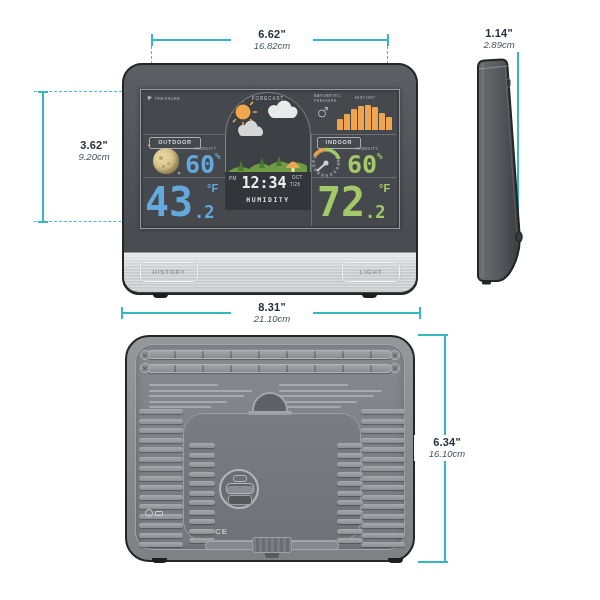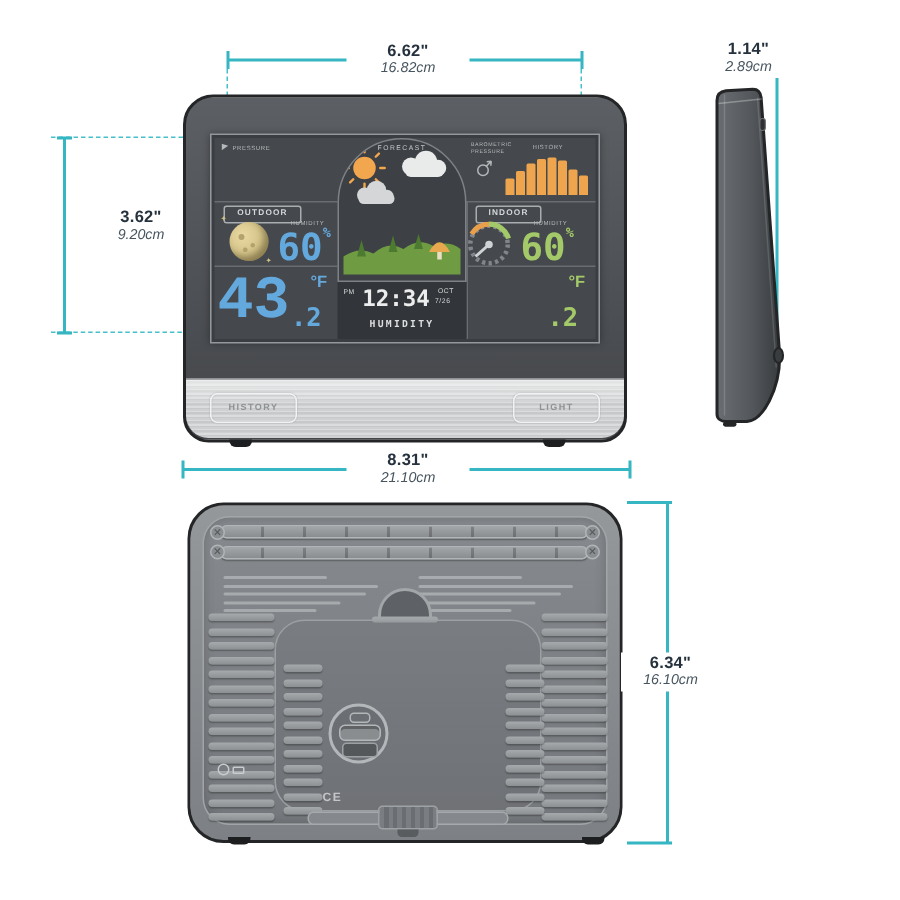--- a/index.html
+++ b/index.html
@@ -20,21 +20,21 @@
   .display{position:absolute;left:16px;top:24px;width:260px;height:140px;background:#45484c;
            border:1px solid #94979b;box-shadow:inset 0 0 0 2px #3a3d41,0 0 5px rgba(0,0,0,.35);box-sizing:border-box;}
   .gridline{position:absolute;background:#696d71;}
   .lcd-lbl{position:absolute;font-size:4px;color:#b6babc;letter-spacing:.4px;}
   .lbl-box{position:absolute;border:1px solid #a9adb0;border-radius:2px;color:#d5d8da;
            font-size:5.5px;font-weight:bold;letter-spacing:.8px;text-align:center;}
   .big-digit{position:absolute;font-family:"DejaVu Sans Mono",monospace;font-weight:bold;line-height:1;}
   .blue{color:#64a9dd;} .green{color:#a3c968;} .orange{color:#efa54e;}
   .arch{position:absolute;left:84px;top:2px;width:86px;height:96px;border:1px solid #7e8286;
         border-radius:43px 43px 0 0;background:#3d4044;box-sizing:border-box;overflow:hidden;}
-  .clockcell{position:absolute;left:84px;top:98px;width:86px;height:38px;background:#323539;}
+  .clockcell{position:absolute;left:84px;top:82px;width:86px;height:38px;background:#323539;}
   .bars{position:absolute;left:196px;top:12px;width:58px;height:28px;display:flex;align-items:flex-end;gap:1.5px;}
   .hbar{width:5.5px;background:#efa54e;border-radius:1px 1px 0 0;}
   .moon{position:absolute;left:12px;top:58px;width:26px;height:26px;border-radius:50%;
         background:radial-gradient(circle at 35% 35%,#ead9a2,#c9b87c 75%);
         box-shadow:inset -3px -3px 4px rgba(70,60,30,.45);}
   .moon i{position:absolute;border-radius:50%;background:#b3a26c;}
   .spark{position:absolute;color:#d2c28a;font-size:5px;font-style:normal;}
   .silver{position:absolute;left:0px;top:187px;width:292px;height:40px;border-radius:0 0 15px 15px;
           border-top:1px solid #8f9193;box-sizing:border-box;
           background:linear-gradient(180deg,rgba(255,255,255,.55),rgba(255,255,255,0) 45%),
@@ -211,21 +211,21 @@
         <i style="left:9px;top:17px;width:2.5px;height:2.5px;"></i>
       </div>
       <span class="spark" style="left:6px;top:52px;">✦</span>
       <span class="spark" style="left:36px;top:80px;">✦</span>
 
       <div class="lcd-lbl" style="left:44px;top:56px;width:40px;text-align:center;">HUMIDITY</div>
       <div class="big-digit blue" style="left:44px;top:62px;font-size:25px;">
         <span>60</span><span style="font-size:9px;vertical-align:top;">%</span>
       </div>
 
-      <div class="big-digit blue" style="left:4px;top:92px;font-size:40px;font-family:Liberation Mono, monospace;">43</div>
+      <div class="big-digit blue" style="left:4px;top:92px;font-size:40px;">43</div>
       <div class="big-digit blue" style="left:53px;top:114px;font-size:17px;">.2</div>
       <div class="big-digit blue" style="left:66px;top:93px;font-size:11px;font-family:'Liberation Sans',sans-serif;">°F</div>
 
       <div class="clockcell">
         <div class="lcd-lbl" style="left:4px;top:4px;font-size:4.5px;color:#d8dadb;">PM</div>
         <div class="big-digit" style="left:12px;top:4px;width:54px;text-align:center;font-size:15px;color:#eceded;">12:34</div>
         <div class="lcd-lbl" style="left:67px;top:3px;font-size:4.5px;color:#d8dadb;">OCT</div>
         <div class="lcd-lbl" style="left:65px;top:10px;font-size:4.5px;color:#d8dadb;">7/26</div>
         <div style="position:absolute;top:24px;width:100%;text-align:center;font-size:6.5px;letter-spacing:1.5px;color:#dcdedf;font-family:'DejaVu Sans Mono',monospace;font-weight:bold;">HUMIDITY</div>
       </div>
@@ -236,20 +236,21 @@
         <path d="M17,8.5 A13.5,13.5 0 0 1 30,18" stroke="#a3c968" stroke-width="3.5" fill="none"></path>
         <line x1="17" y1="22" x2="8" y2="30" stroke="#cfd2d4" stroke-width="2"></line>
         <circle cx="17" cy="22" r="2.5" fill="#cfd2d4"></circle>
       </svg>
 
       <div class="lcd-lbl" style="left:204px;top:56px;width:44px;text-align:center;">HUMIDITY</div>
       <div class="big-digit green" style="left:206px;top:62px;font-size:25px;">
         <span>60</span><span style="font-size:9px;vertical-align:top;">%</span>
       </div>
 
+      <div class="big-digit green" style="left:176px;top:92px;font-size:40px;">72</div>
       <div class="big-digit green" style="left:224px;top:114px;font-size:17px;">.2</div>
       <div class="big-digit green" style="left:238px;top:93px;font-size:11px;font-family:'Liberation Sans',sans-serif;">°F</div>
     </div>
 
     <div class="silver">
       <div class="mbtn" style="left:16px;">HISTORY</div>
       <div class="mbtn" style="left:218px;">LIGHT</div>
     </div>
   </div>
   <div class="foot" style="left:153px;top:293px;"></div>

